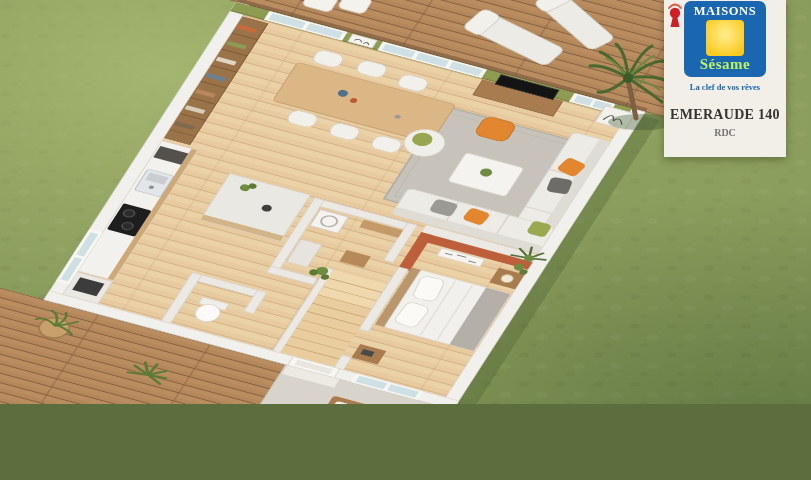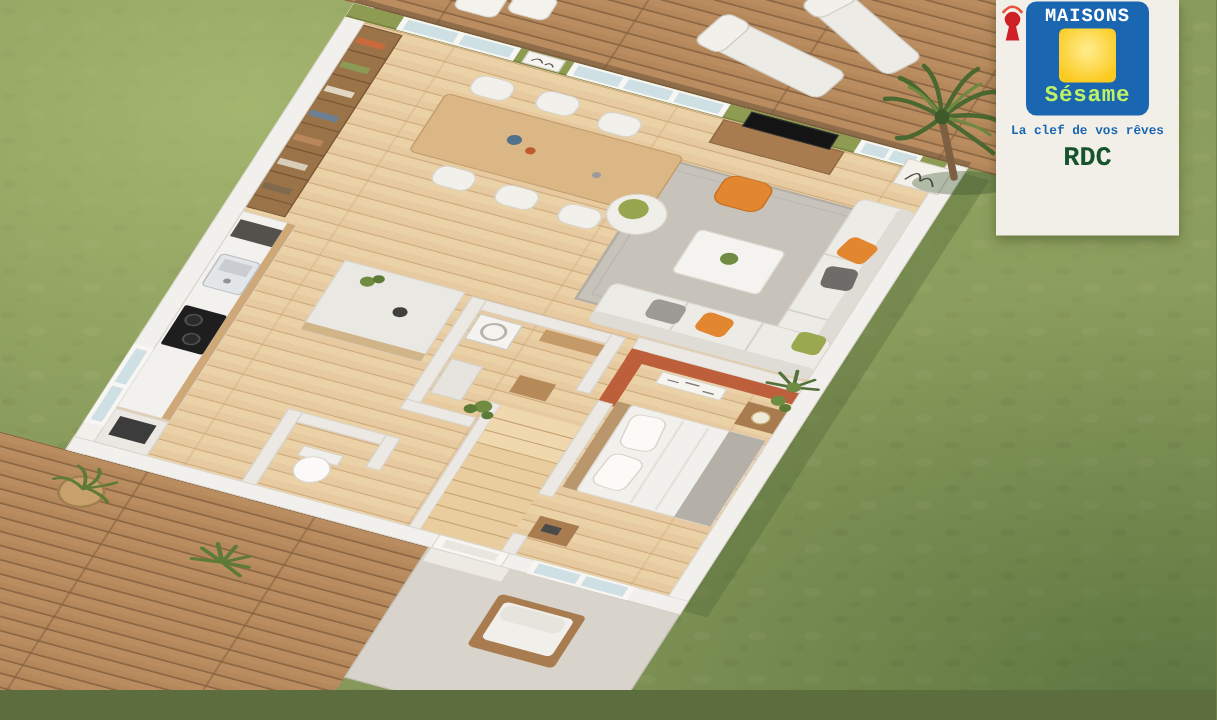--- a/index.html
+++ b/index.html
@@ -1,31 +1,31 @@
 <!DOCTYPE html>
 <html><head>
 <meta charset="utf-8">
 <style>
   html,body{margin:0;padding:0;background:#5c6e3e;}
-  .canvas{position:relative;width:811px;height:460px;overflow:hidden;background:#87995a;
-          font-family:Liberation Mono, monospace;}
+  .canvas{position:relative;width:811px;height:404px;overflow:hidden;background:#87995a;
+          font-family:Liberation Serif, serif;}
   .canvas svg{position:absolute;left:0;top:0;}
   
   .card{position:absolute;left:664px;top:0;width:122px;height:157px;background:#f2efe8;
         box-shadow:0 3px 8px rgba(40,50,20,.4);display:flex;flex-direction:column;align-items:center;}
   .logo{margin-top:1px;width:82px;height:76px;background:#1a66b0;border-radius:7px;
         display:flex;flex-direction:column;align-items:center;}
   .logo-top{color:#fff;font-weight:bold;font-size:12.5px;letter-spacing:.6px;margin-top:3px;}
   .logo-key{width:38px;height:36px;margin-top:1px;border-radius:4px;
         background:radial-gradient(circle at 50% 40%, #ffe982 10%, #fbca1f 80%);
         display:flex;align-items:center;justify-content:center;}
   .logo-script{color:#bef264;font-weight:bold;font-size:15px;letter-spacing:.5px;margin-top:0px;}
   .tagline{color:#1a66b0;font-size:8.5px;font-weight:bold;margin-top:5px;}
   .model{color:#35332f;font-weight:bold;font-size:14px;letter-spacing:.3px;margin-top:15px;}
-  .floor{color:#14532d;font-weight:bold;font-size:18px;margin-top:4px;}
+  .floor{color:#737373;font-weight:bold;font-size:10px;margin-top:4px;}
 </style>
 </head>
 <body>
 
 <div class="canvas">
 <svg width="811" height="480" viewBox="0 0 811 480">
   <defs>
     <pattern id="deck" patternUnits="userSpaceOnUse" width="120" height="13">
       <rect width="120" height="13" fill="#b5885c"></rect>
       <rect width="120" height="6.5" fill="#c29267" opacity="0.45"></rect>
@@ -329,15 +329,16 @@
     <div class="logo-key">
       <svg width="22" height="30" viewBox="0 0 22 30">
         <path d="M5 8 Q11 1 17 8" stroke="#e4543f" stroke-width="1.8" fill="none" stroke-linecap="round"></path>
         <circle cx="11" cy="13" r="5.2" fill="#cf2027"></circle>
         <path d="M9 16 L6.5 27 H15.5 L13 16 Z" fill="#cf2027"></path>
       </svg>
     </div>
     <div class="logo-script">Sésame</div>
   </div>
   <div class="tagline">La clef de vos rêves</div>
+  <div class="model">EMERAUDE 140</div>
   <div class="floor">RDC</div>
 </div>
 </div>
 
 </body></html>

